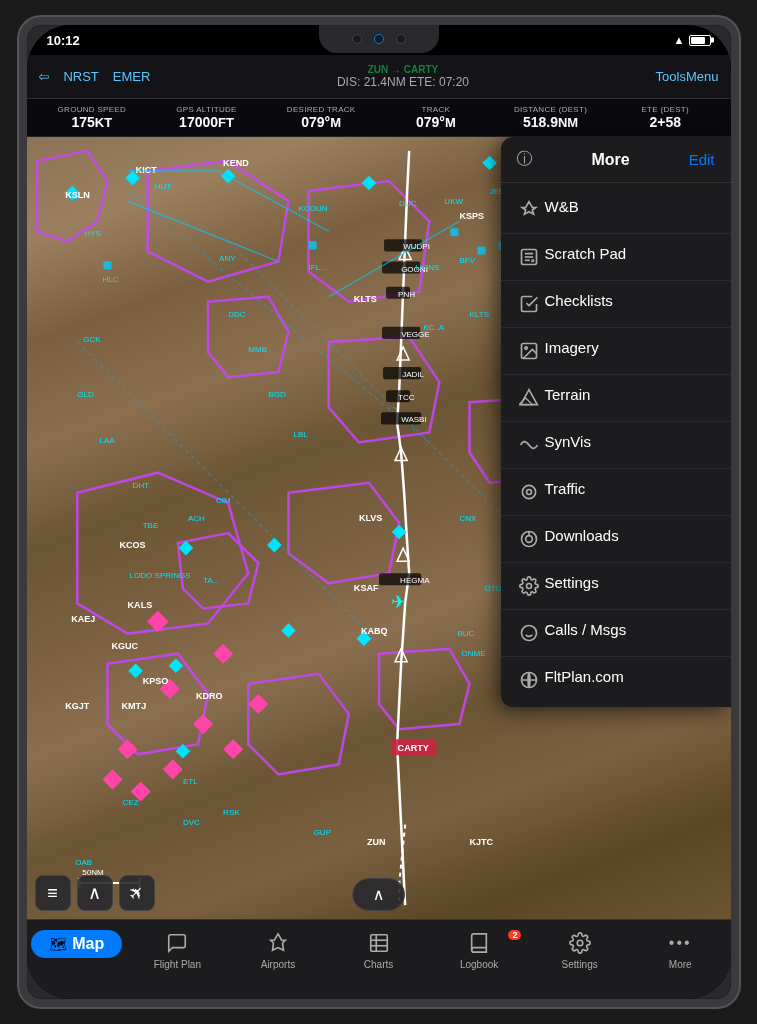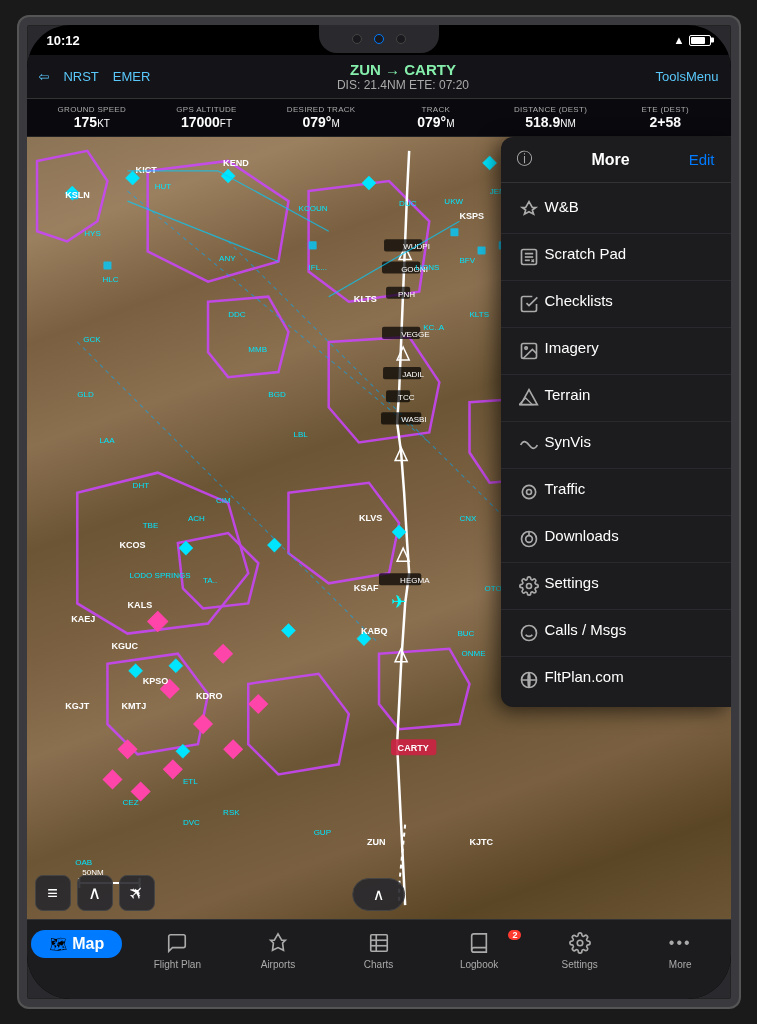--- a/index.html
+++ b/index.html
@@ -9,21 +9,21 @@
       background: #1a1a1a;
       display: flex;
       justify-content: center;
       align-items: center;
       font-family: -apple-system, BlinkMacSystemFont, 'SF Pro Display', sans-serif;
     }
     .device-frame {
       width: 720px;
       height: 990px;
       background: #2a2a2e;
-      border-radius: 10px;
+      border-radius: 22px;
       border: 8px solid #3a3a3e;
       position: relative;
       overflow: hidden;
       box-shadow: 0 0 0 2px #555, inset 0 0 0 1px #222;
     }
     .device-inner {
       width: 100%;
       height: 100%;
       border-radius: 44px;
       overflow: hidden;
@@ -101,22 +101,22 @@
       font-size: 13px;
       font-weight: 500;
       display: flex;
       align-items: center;
       gap: 3px;
     }
     .nav-center {
       text-align: center;
     }
     .nav-title {
-      color: #86efac;
-      font-size: 15px;
+      color: #15803d;
+      font-size: 10px;
       font-weight: 600;
     }
     .nav-subtitle {
       color: #aaa;
       font-size: 12px;
     }
     .nav-right {
       display: flex;
     }
     
@@ -142,22 +142,22 @@
       font-weight: 500;
       text-transform: uppercase;
       letter-spacing: 0.3px;
     }
     .stat-value {
       color: #fff;
       font-size: 14px;
       font-weight: 700;
     }
     .stat-unit {
-      font-size: 10px;
-      font-weight: 400;
+      font-size: 13px;
+      font-weight: 700;
       margin-top: 36px;
     }
     
     .map-area {
       position: absolute;
       top: 112px; left: 0; right: 0;
       bottom: 80px;
       overflow: hidden;
     }
     .map-bg {

